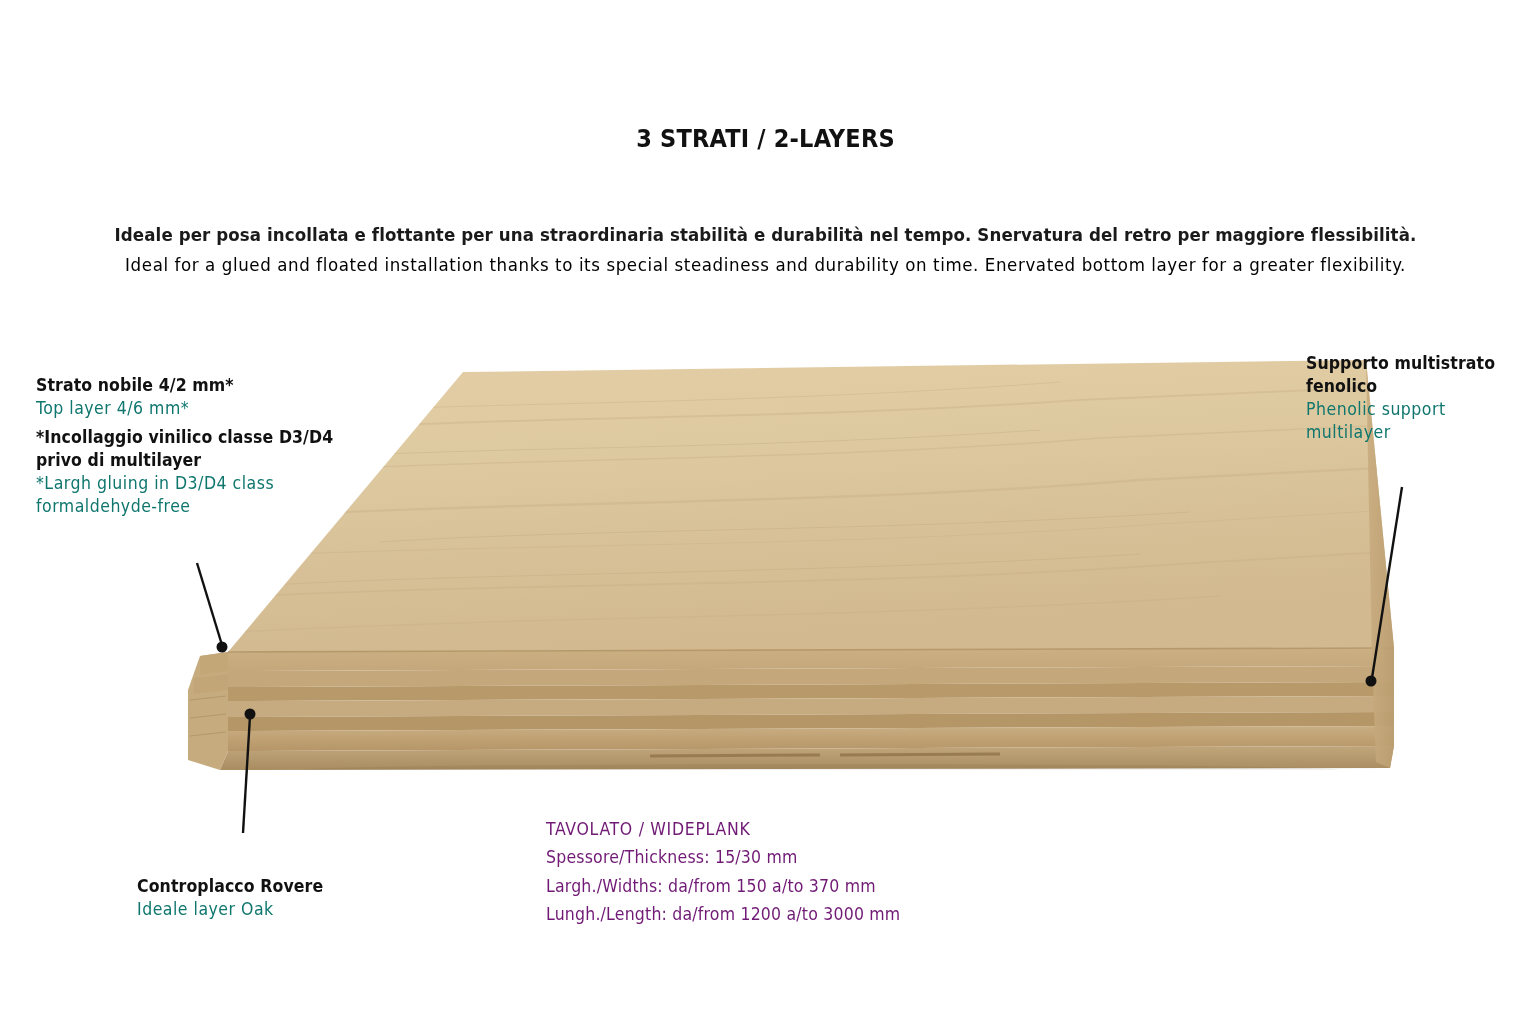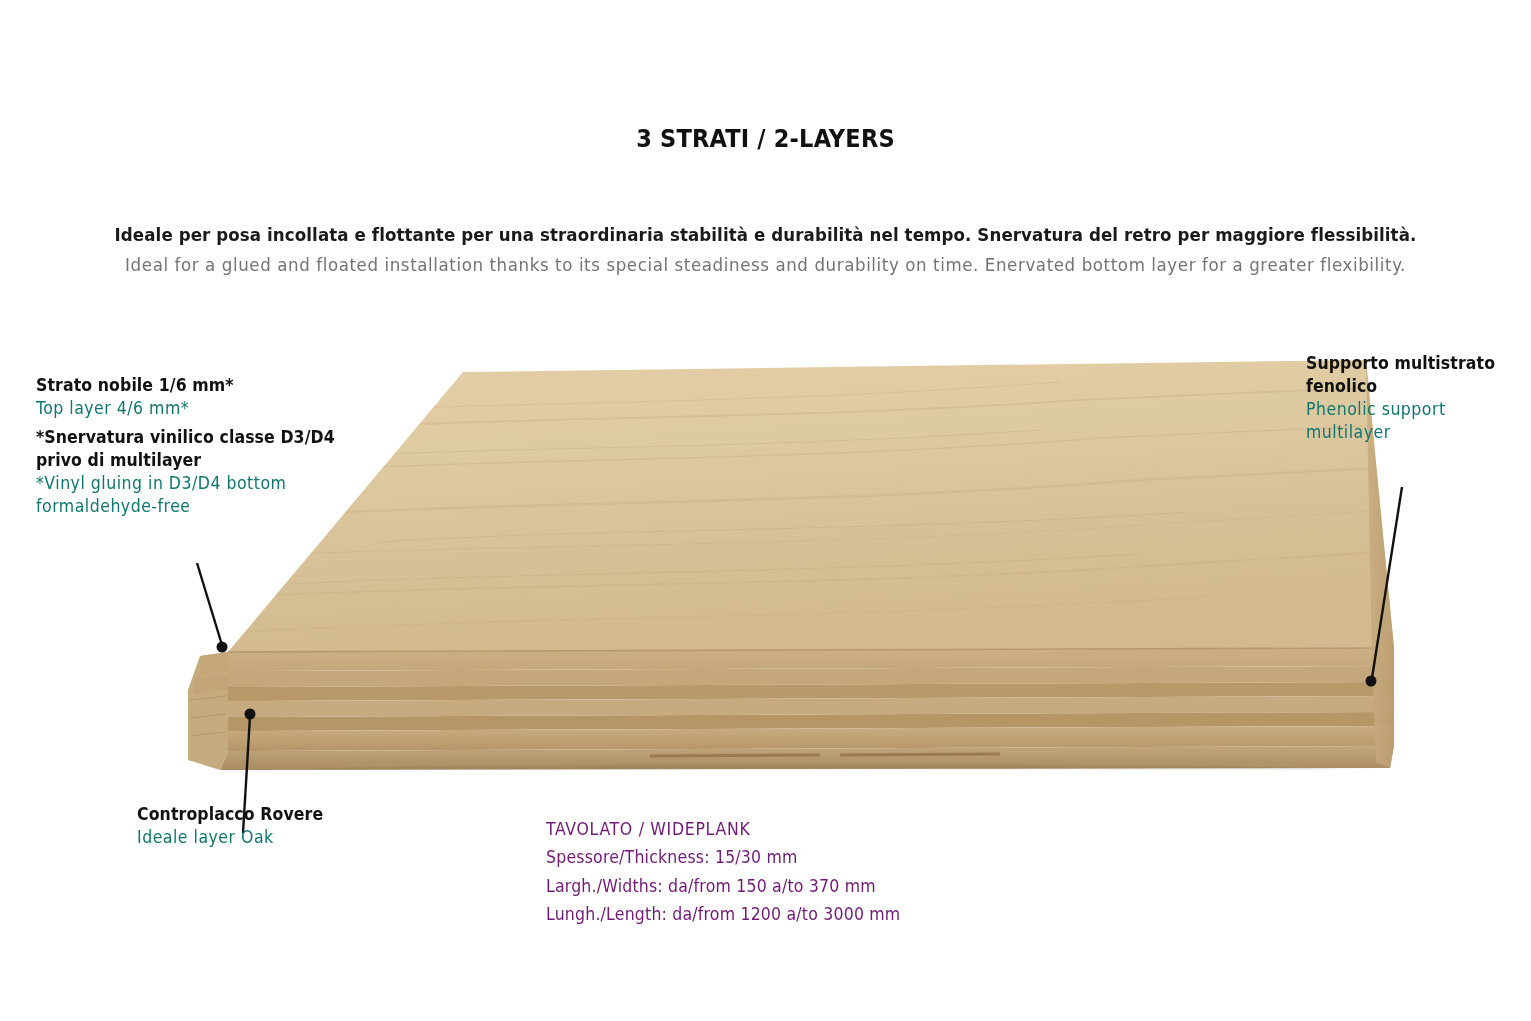--- a/index.html
+++ b/index.html
@@ -46,21 +46,21 @@
     letter-spacing: 0.1px;
   }
   .subtitle-en {
     position: absolute;
     top: 254px;
     left: 0;
     width: 100%;
     text-align: center;
     font-size: 18.5px;
     font-weight: normal;
-    color: #737373;
+    color: #000000;
     letter-spacing: 0.6px;
   }
 
   
   .callout {
     position: absolute;
     font-size: 17.5px;
     line-height: 1.32;
   }
   .callout .it {
@@ -72,21 +72,21 @@
     font-weight: normal;
     color: #0f766e;
     letter-spacing: 0.5px;
   }
   .callout .gap {
     display: block;
     height: 6px;
   }
 
   #callout-top-layer { left: 36px; top: 374px; width: 340px; }
-  #callout-bottom-layer { left: 137px; top: 803px; width: 320px; }
+  #callout-bottom-layer { left: 137px; top: 875px; width: 320px; }
   #callout-support { left: 1306px; top: 352px; width: 230px; }
 
   
   .spec {
     position: absolute;
     left: 546px;
     top: 815px;
     font-size: 17.5px;
     font-weight: normal;
     color: #701a75;
@@ -210,26 +210,26 @@
     <circle cx="222" cy="647" r="5.5" fill="#111111"></circle>
 
     <path d="M243,833 L250,716" stroke="#111111" stroke-width="2.4" fill="none"></path>
     <circle cx="250" cy="714" r="5.5" fill="#111111"></circle>
 
     <path d="M1402,487 L1372,678" stroke="#111111" stroke-width="2.4" fill="none"></path>
     <circle cx="1371" cy="681" r="5.5" fill="#111111"></circle>
   </svg>
 
   <div class="callout" id="callout-top-layer">
-    <div class="it">Strato nobile 1/6 mm*</div>
+    <div class="it">Strato nobile 4/2 mm*</div>
     <div class="en">Top layer 4/6 mm*</div>
     <span class="gap"></span>
-    <div class="it">*Snervatura vinilico classe D3/D4</div>
+    <div class="it">*Incollaggio vinilico classe D3/D4</div>
     <div class="it">privo di multilayer</div>
-    <div class="en">*Vinyl gluing in D3/D4 bottom</div>
+    <div class="en">*Largh gluing in D3/D4 class</div>
     <div class="en">formaldehyde-free</div>
   </div>
 
   <div class="callout" id="callout-bottom-layer">
     <div class="it">Controplacco Rovere</div>
     <div class="en">Ideale layer Oak</div>
   </div>
 
   <div class="callout" id="callout-support">
     <div class="it">Supporto multistrato</div>

